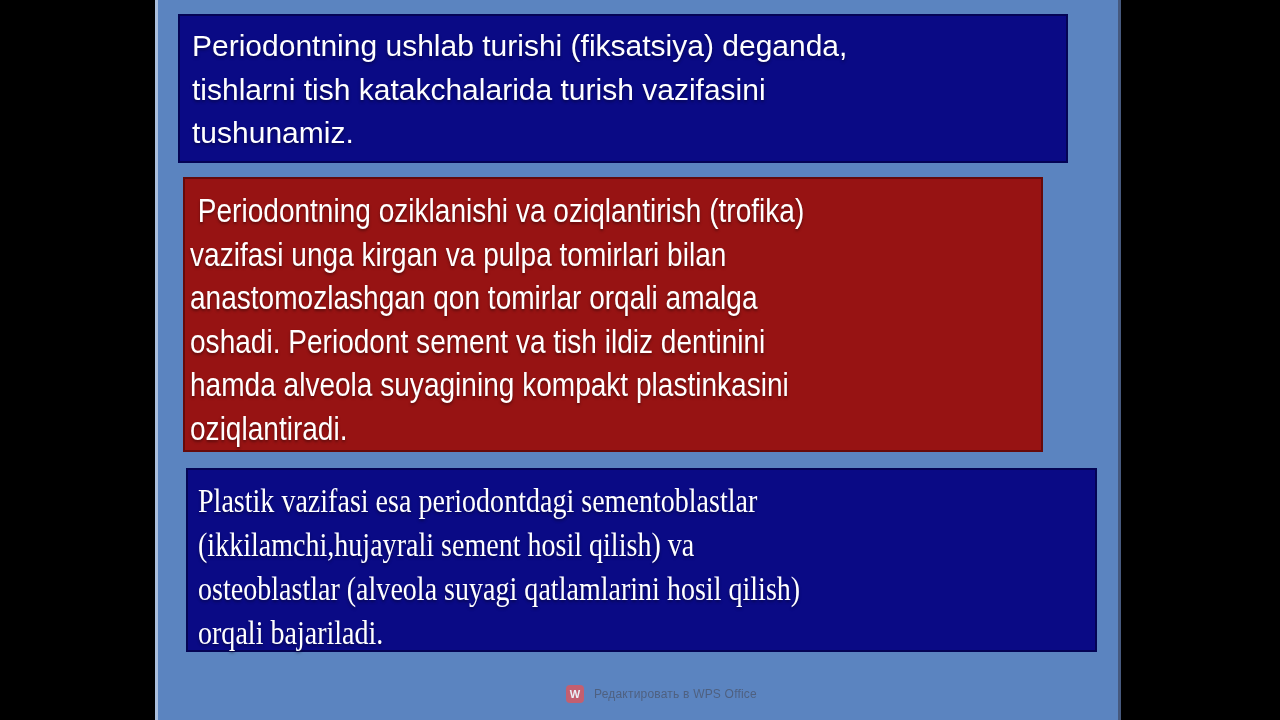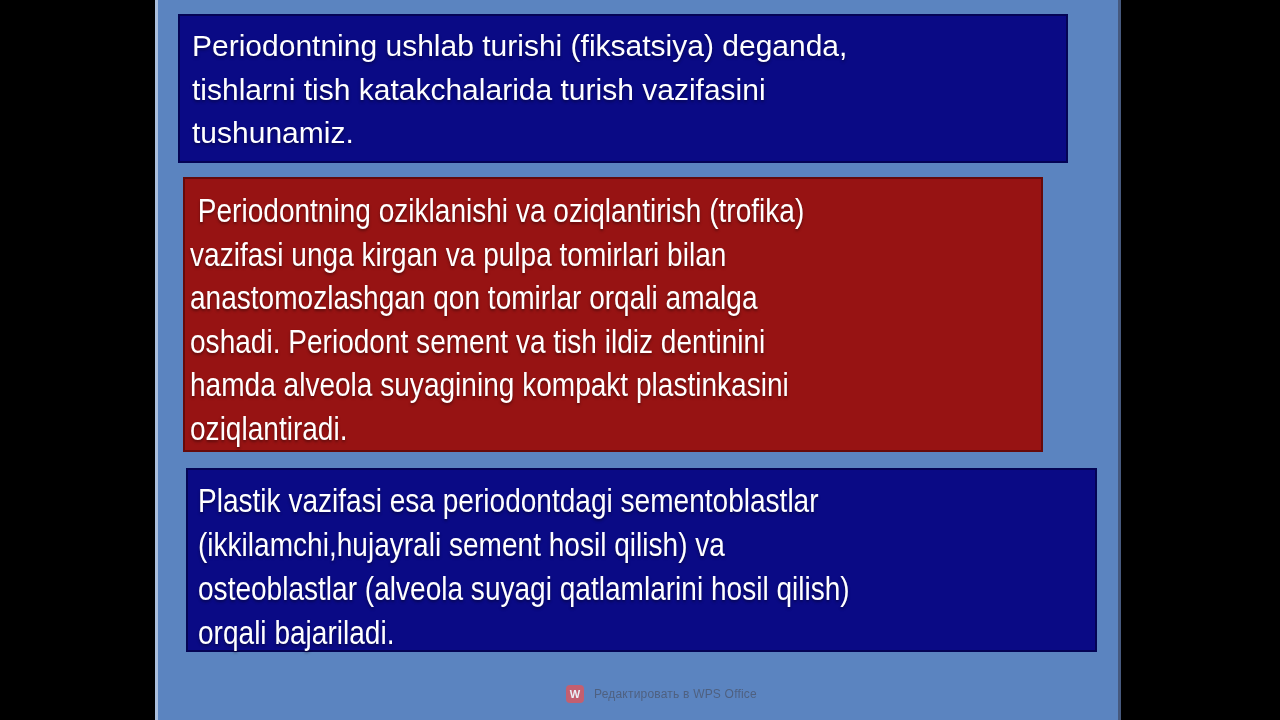--- a/index.html
+++ b/index.html
@@ -39,21 +39,21 @@
     font-size: 30px; line-height: 43.5px;
   }
   #box-trophic {
     left: 28px; top: 177px; width: 860px; height: 275px;
     padding: 10px 0 0 5px;
     font-size: 33px; line-height: 43.6px;
   }
   #box-plastic {
     left: 31px; top: 468px; width: 911px; height: 184px;
     padding: 9px 0 8px 10px;
-    font-size: 33px; line-height: 44px;
+    font-size: 33px; line-height: 44px; font-family: Liberation Serif, serif;
   }
 
   
   .condensed {
     transform: scaleX(0.85);
     transform-origin: 0 0;
     width: 117.6%;
   }
 
   .line { white-space: pre; }

